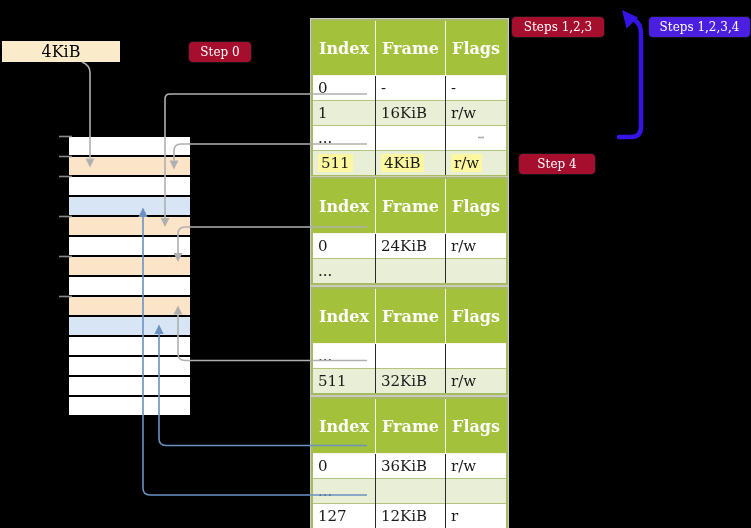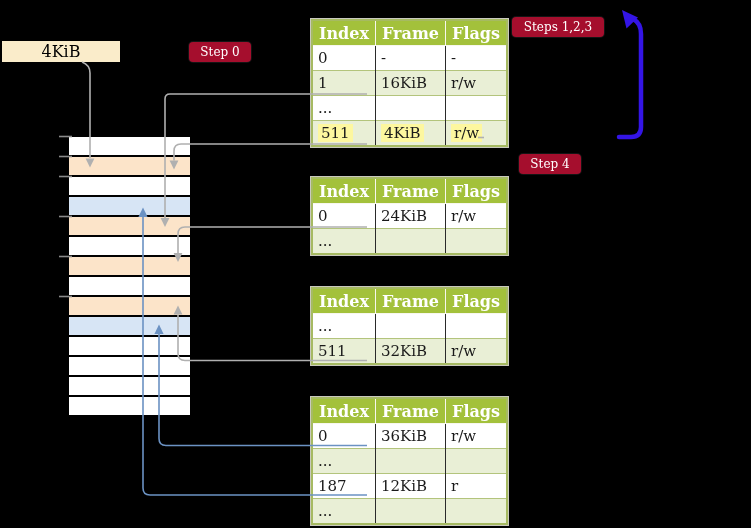--- a/index.html
+++ b/index.html
@@ -16,36 +16,36 @@
   
   .badge{
     position:absolute;height:20px;line-height:20px;text-align:center;
     color:#fff;font-size:12px;border-radius:4px;box-shadow:0 0 0 1px rgba(255,255,255,0.08);
   }
   .badge.red{background:var(--badge-red);}
   .badge.purple{background:var(--badge-purple);}
   #badge-step0{left:189px;top:42px;width:62px;}
   #badge-steps123{left:512px;top:17px;width:92px;}
   #badge-steps1234{left:649px;top:17px;width:101px;}
-  #badge-step4{left:519px;top:154px;width:62px;}
+  #badge-step4{left:519px;top:154px;width:76px;}
   
   #memcol{position:absolute;left:69px;top:137px;width:121px;height:280px;}
   .mem-row{height:18px;border-bottom:2px solid #000;}
   .mem-row.white{background:var(--mem-white);}
   .mem-row.orange{background:var(--mem-orange);}
   .mem-row.blue{background:var(--mem-blue);}
   
   .ptable{
     position:absolute;left:311px;border-collapse:collapse;background:#fff;
     border:2px solid var(--table-border-green);box-shadow:0 0 0 1px #c9c9bd;
     font-size:15px;color:#1a1a1a;
   }
   .ptable th{
     background:var(--table-header-green);color:#fff;font-weight:bold;font-size:16px;
-    text-align:left;height:20px;padding:2px 6px;
+    text-align:left;height:20px;padding:17px 6px;
     border-right:1px solid #f7f7ee;border-bottom:1px solid #f7f7ee;
   }
   .ptable th:last-child{border-right:none;}
   .ptable td{
     height:24px;padding:0 5px;border-top:1px solid #b3c47c;border-left:1px solid #2a2a2a;
     vertical-align:middle;
   }
   .ptable td:first-child{border-left:none;}
   .c1{width:45px;} .c2{width:47px;margin-left:12px;} .c3{width:40px;}
   .ptable tr.shaded td{background:var(--table-row-green);}
@@ -56,20 +56,21 @@
 </style>
 </head>
 <body>
 
 <div id="canvas">
 
   <div class="frame-label">4KiB</div>
 
   <div id="badge-step0" class="badge red">Step 0</div>
   <div id="badge-steps123" class="badge red">Steps 1,2,3</div>
+  <div id="badge-steps1234" class="badge purple">Steps 1,2,3,4</div>
   <div id="badge-step4" class="badge red">Step 4</div>
 
   <div id="memcol">
       <div class="mem-row white"></div>
       <div class="mem-row orange"></div>
       <div class="mem-row white"></div>
       <div class="mem-row blue"></div>
       <div class="mem-row orange"></div>
       <div class="mem-row white"></div>
       <div class="mem-row orange"></div>
@@ -163,21 +164,21 @@
       <td class="c1">0</td>
       <td class="c2">36KiB</td>
       <td class="c3">r/w</td>
     </tr>
     <tr class="shaded">
       <td class="c1">...</td>
       <td class="c2"></td>
       <td class="c3"></td>
     </tr>
     <tr>
-      <td class="c1">187</td>
+      <td class="c1">127</td>
       <td class="c2">12KiB</td>
       <td class="c3">r</td>
     </tr>
     <tr class="shaded">
       <td class="c1">...</td>
       <td class="c2"></td>
       <td class="c3"></td>
     </tr>
   </tbody>
     </table>

